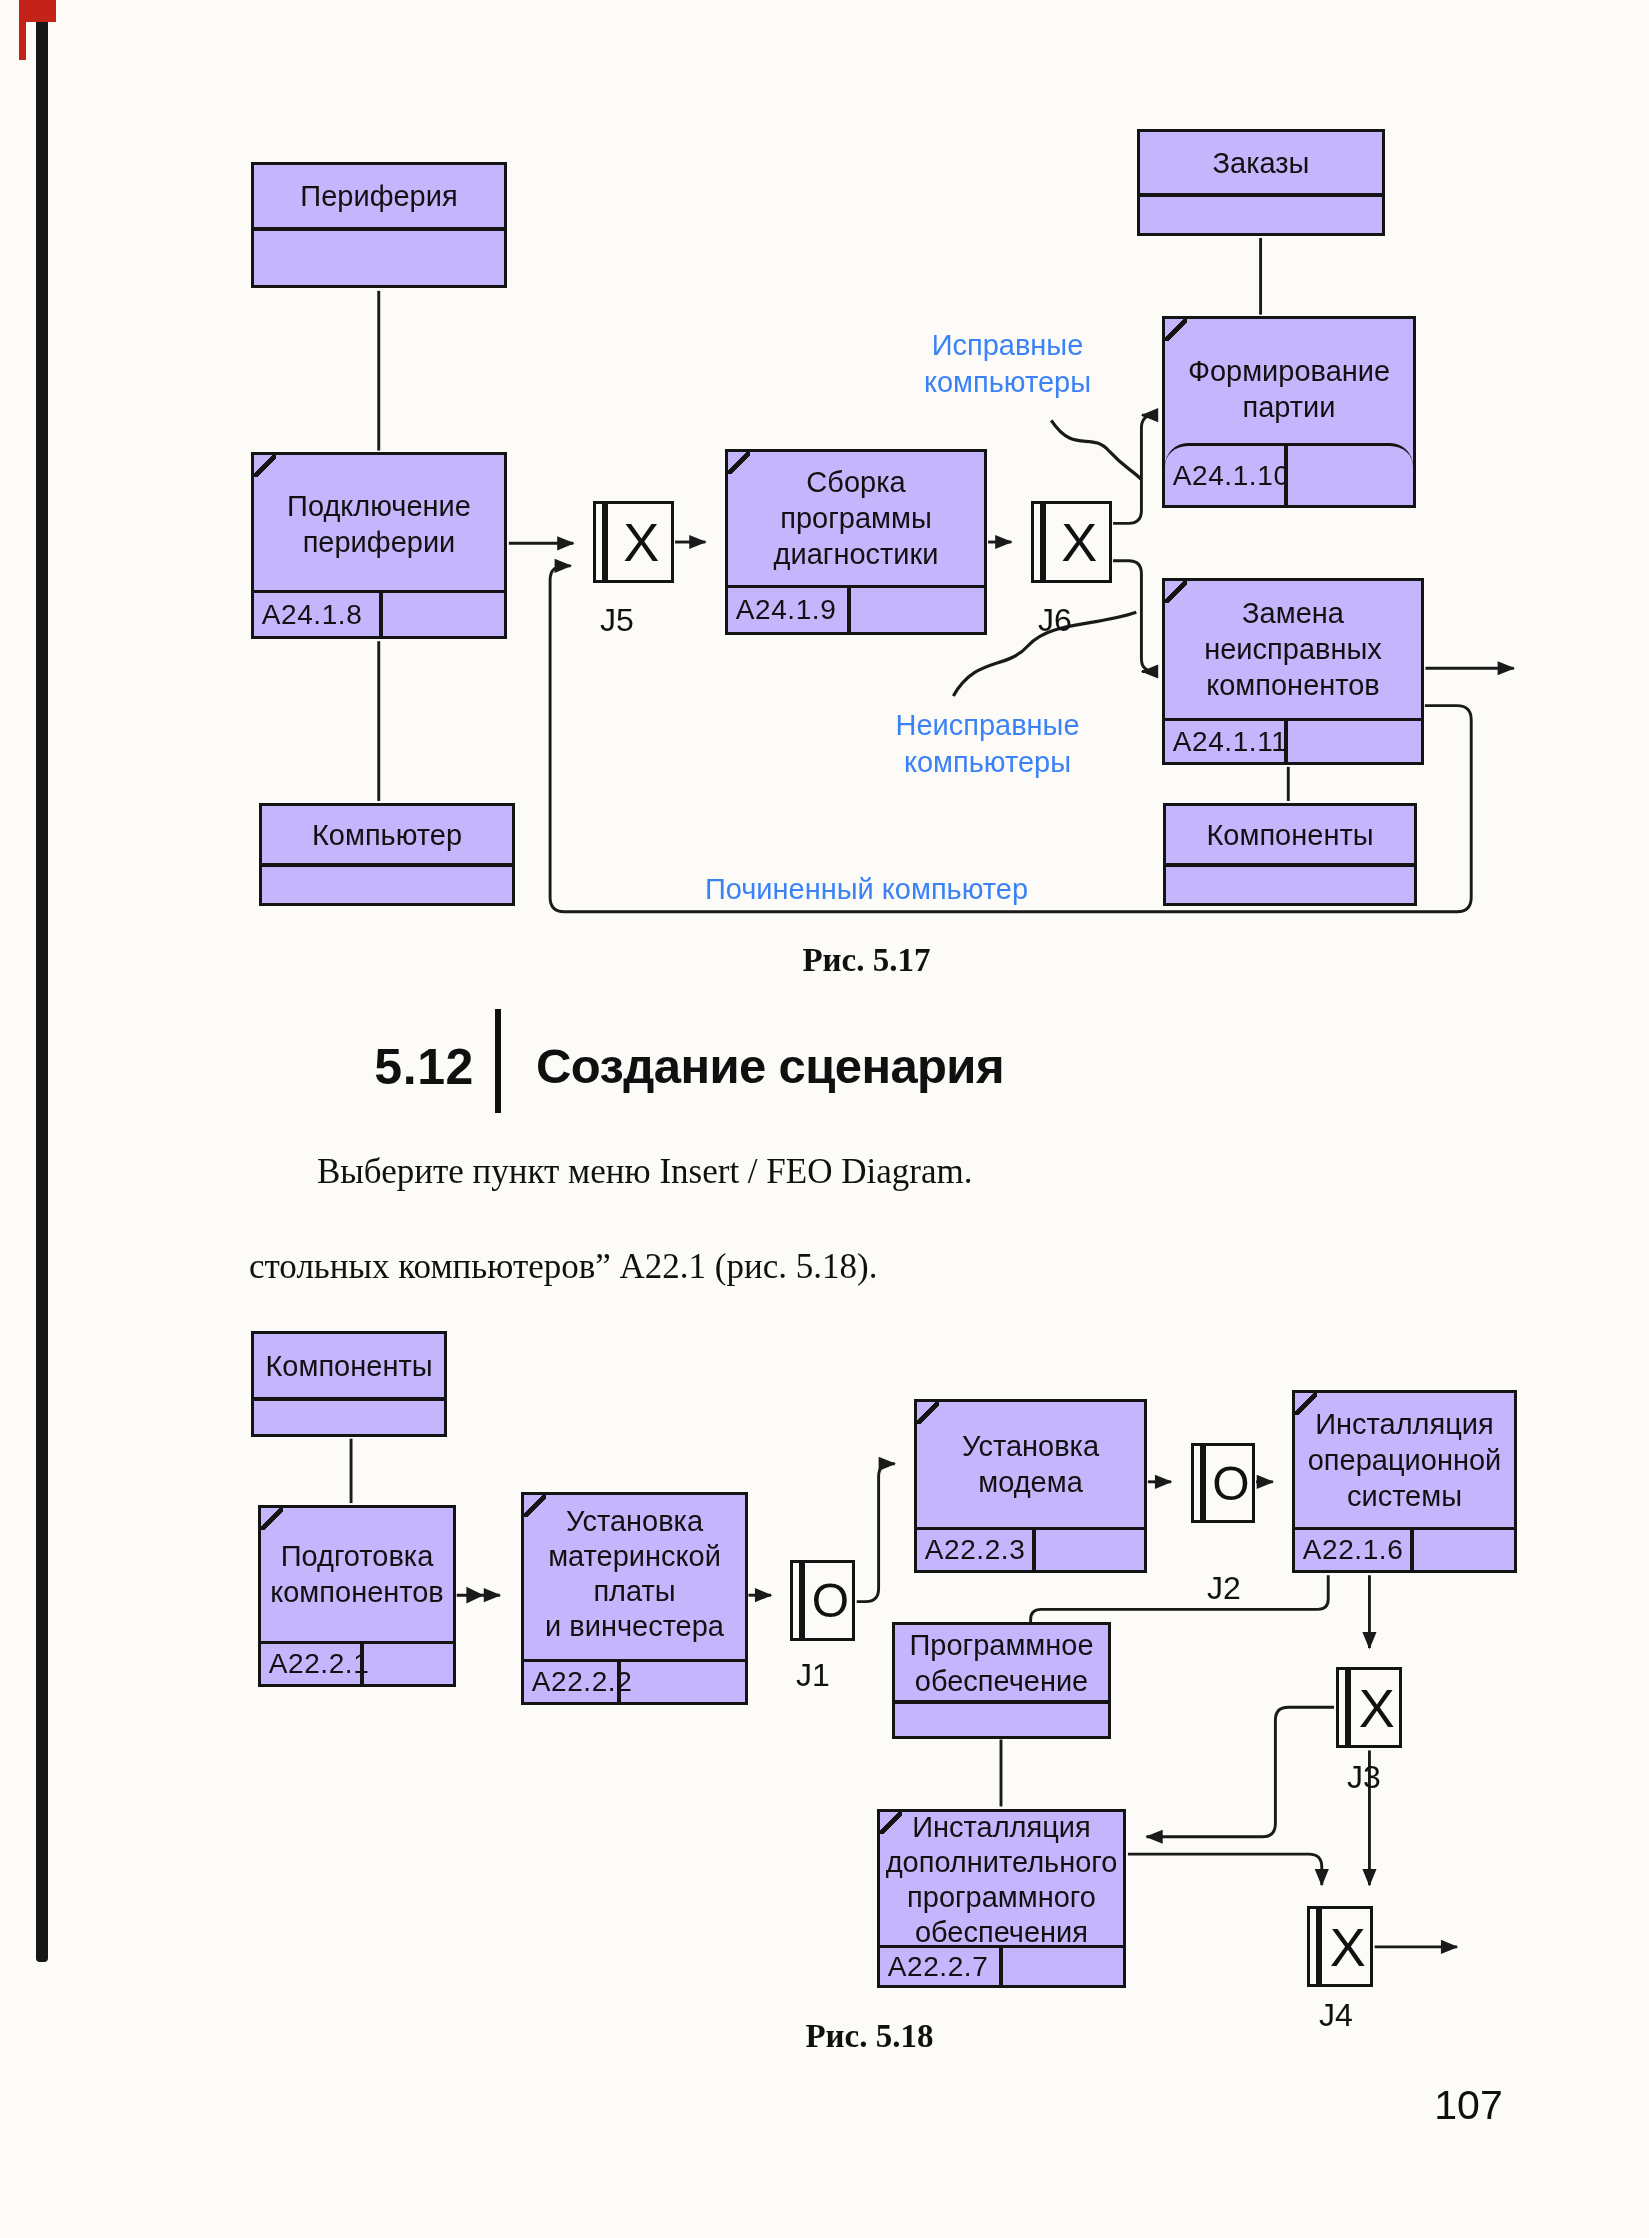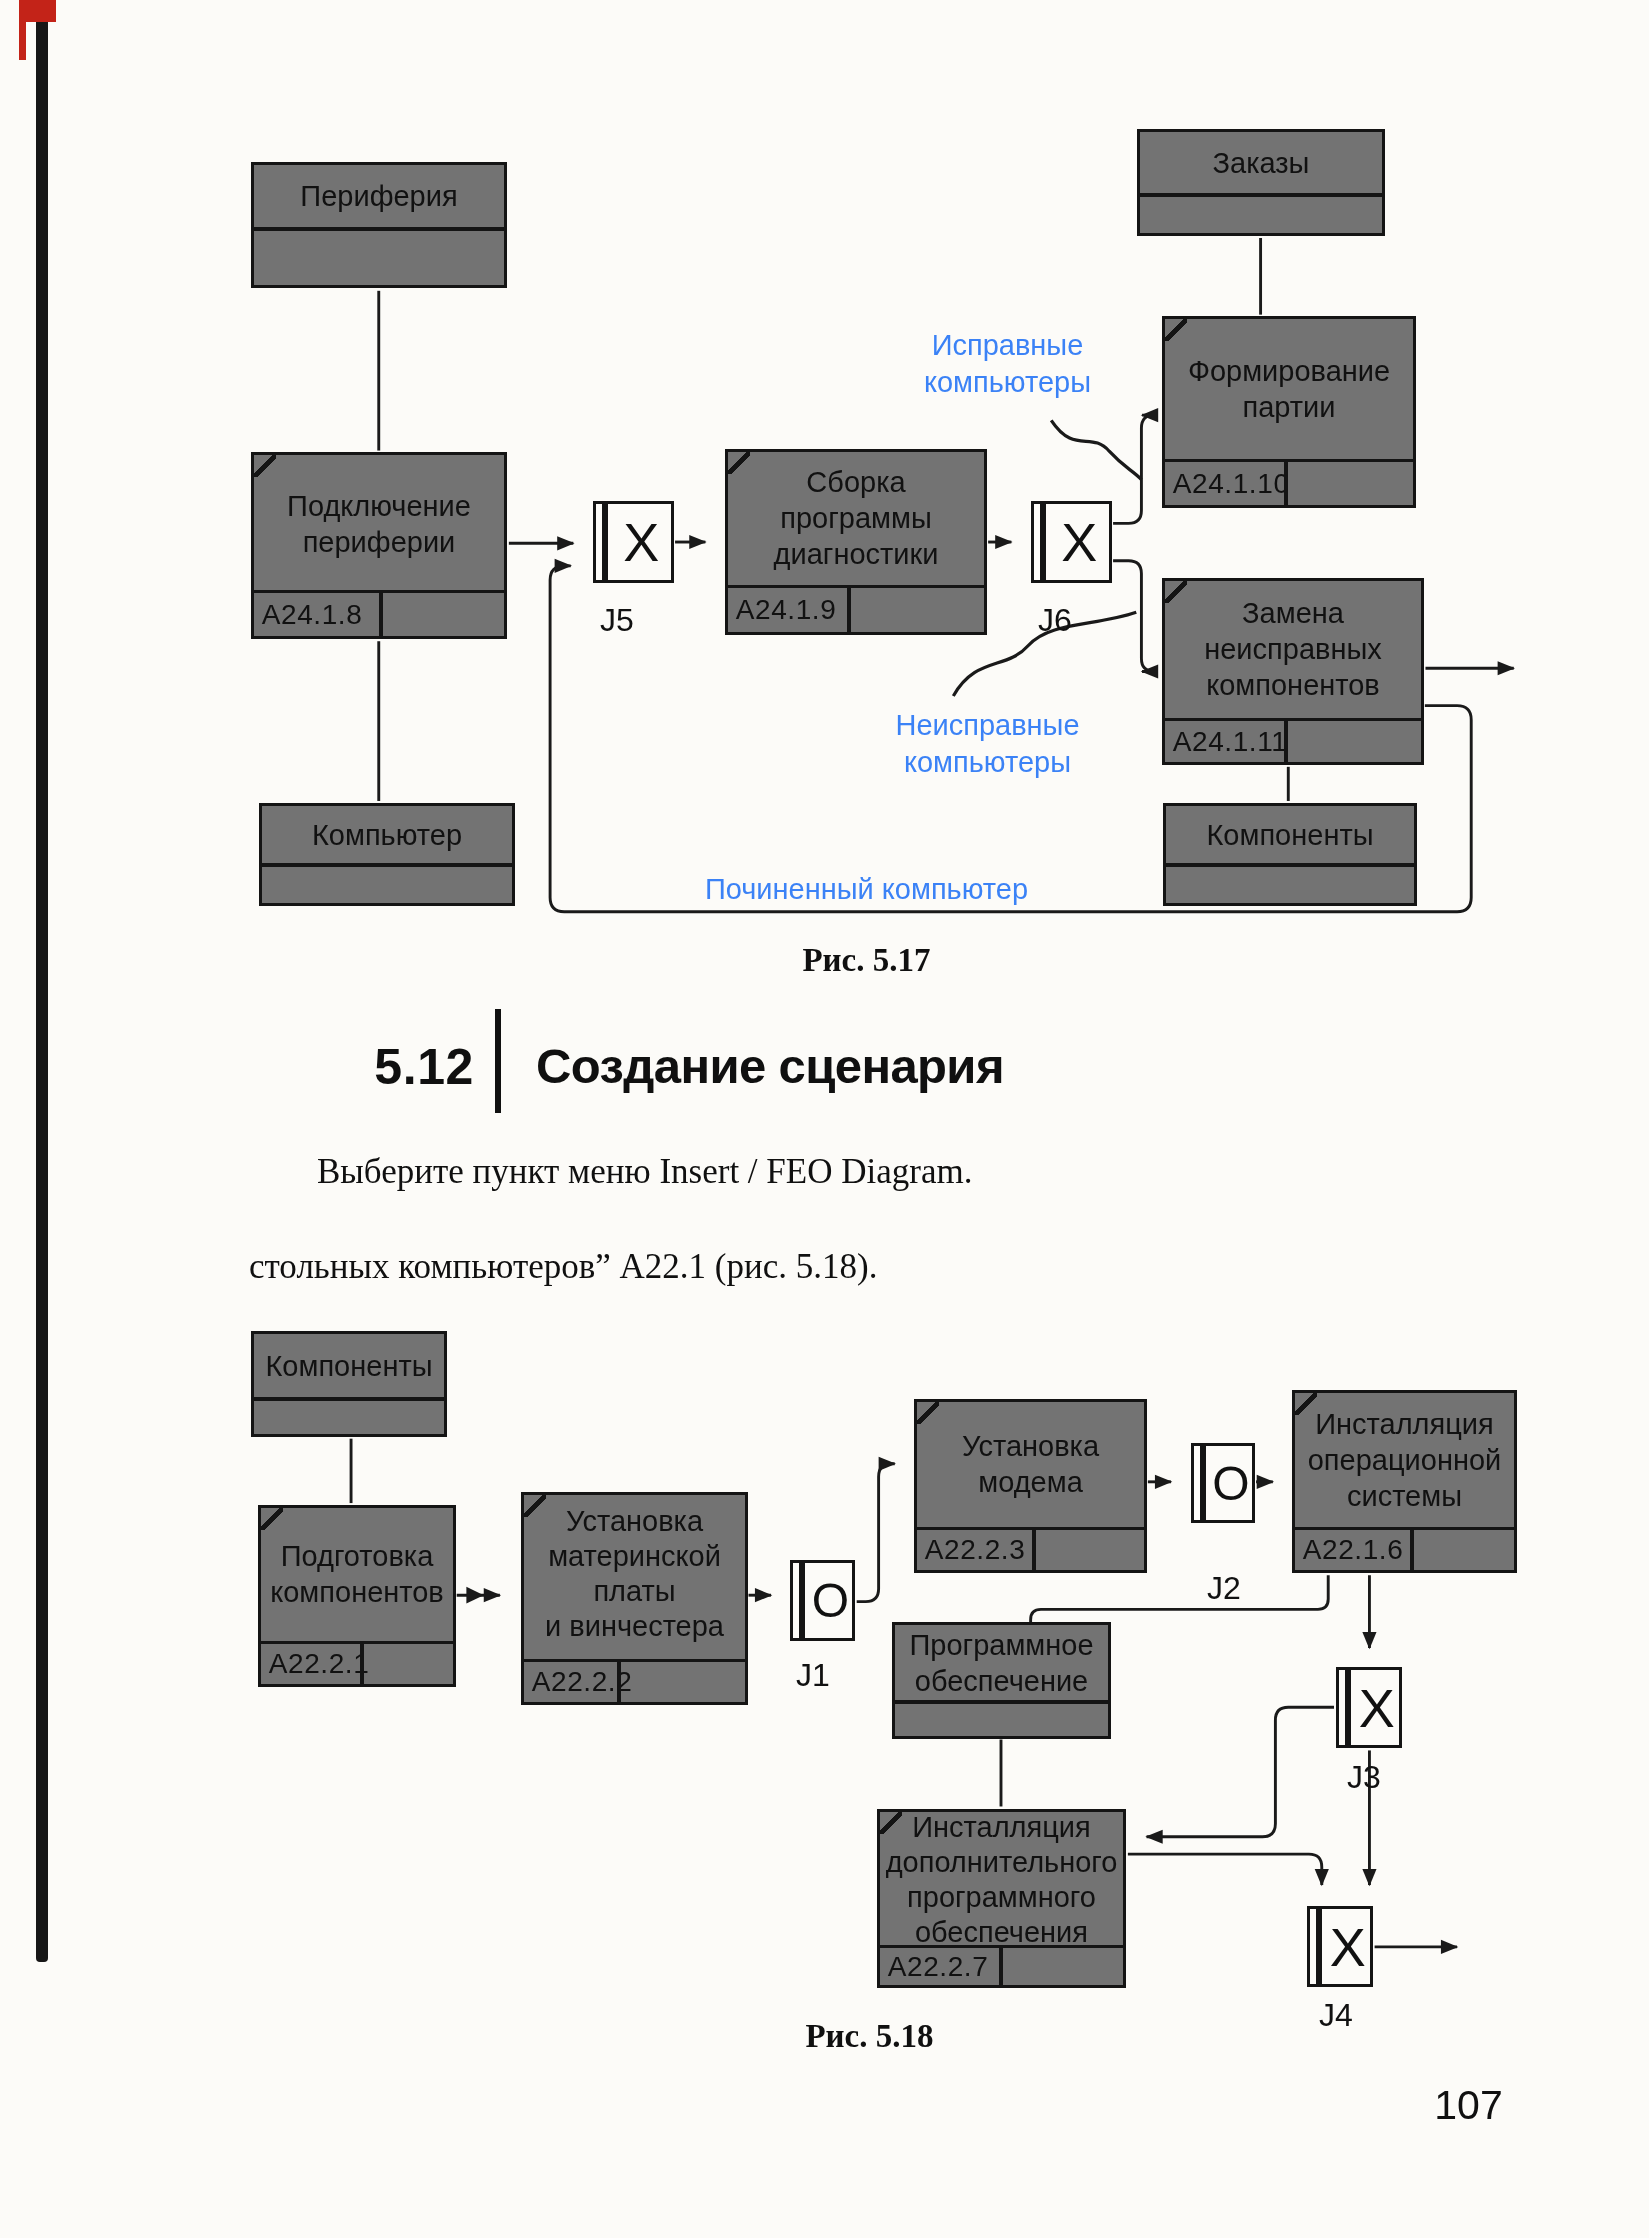--- a/index.html
+++ b/index.html
@@ -10,21 +10,21 @@
     font-family:"Liberation Sans", sans-serif; color:#141414;
   }
   svg.wires{position:absolute; left:0; top:0; z-index:1;}
   .wire{stroke:#1a1a1a; stroke-width:4.5; fill:none;}
   .squig{stroke:#1a1a1a; stroke-width:5; fill:none;}
   .ah{fill:#1a1a1a;}
 
   
   .box{
     position:absolute; box-sizing:border-box;
-    border:3.9px solid #141414; background:#737373; z-index:2;
+    border:3.9px solid #141414; background:#c4b5fd; z-index:2;
   }
   .ref-divider{position:absolute; left:0; right:0; height:3.9px; background:#141414;}
   .ref-title{
     position:absolute; left:0; right:0; display:flex; align-items:center; justify-content:center;
     text-align:center; font-size:29px; line-height:36px; white-space:pre-line; color:#111;
   }
   .uow-name{
     position:absolute; left:0; right:0; top:0; display:flex; align-items:center; justify-content:center;
     text-align:center; font-size:29px; line-height:36px; white-space:pre-line; color:#111;
   }
@@ -146,21 +146,21 @@
 
   <div class="box" style="left:1137px; top:129px; width:248px; height:107px;">
     <div class="ref-title" style="top:0; height:61px;">Заказы</div>
     <div class="ref-divider" style="top:61px;"></div>
   </div>
 
   <div class="box" style="left:1162px; top:316px; width:254px; height:192px;">
     <div class="notch"></div>
     <div class="uow-name" style="height:139px;">Формирование
 партии</div>
-    <div class="band" style="height:46px;">
+    <div class="band" style="height:62px;border-radius:23px;">
       <div class="idtxt">А24.1.10</div>
       <div class="cellline" style="left:119px;"></div>
     </div>
   </div>
 
   <div class="box" style="left:1162px; top:578px; width:262px; height:187px;">
     <div class="notch"></div>
     <div class="uow-name" style="height:135px;">Замена
 неисправных
 компонентов</div>

